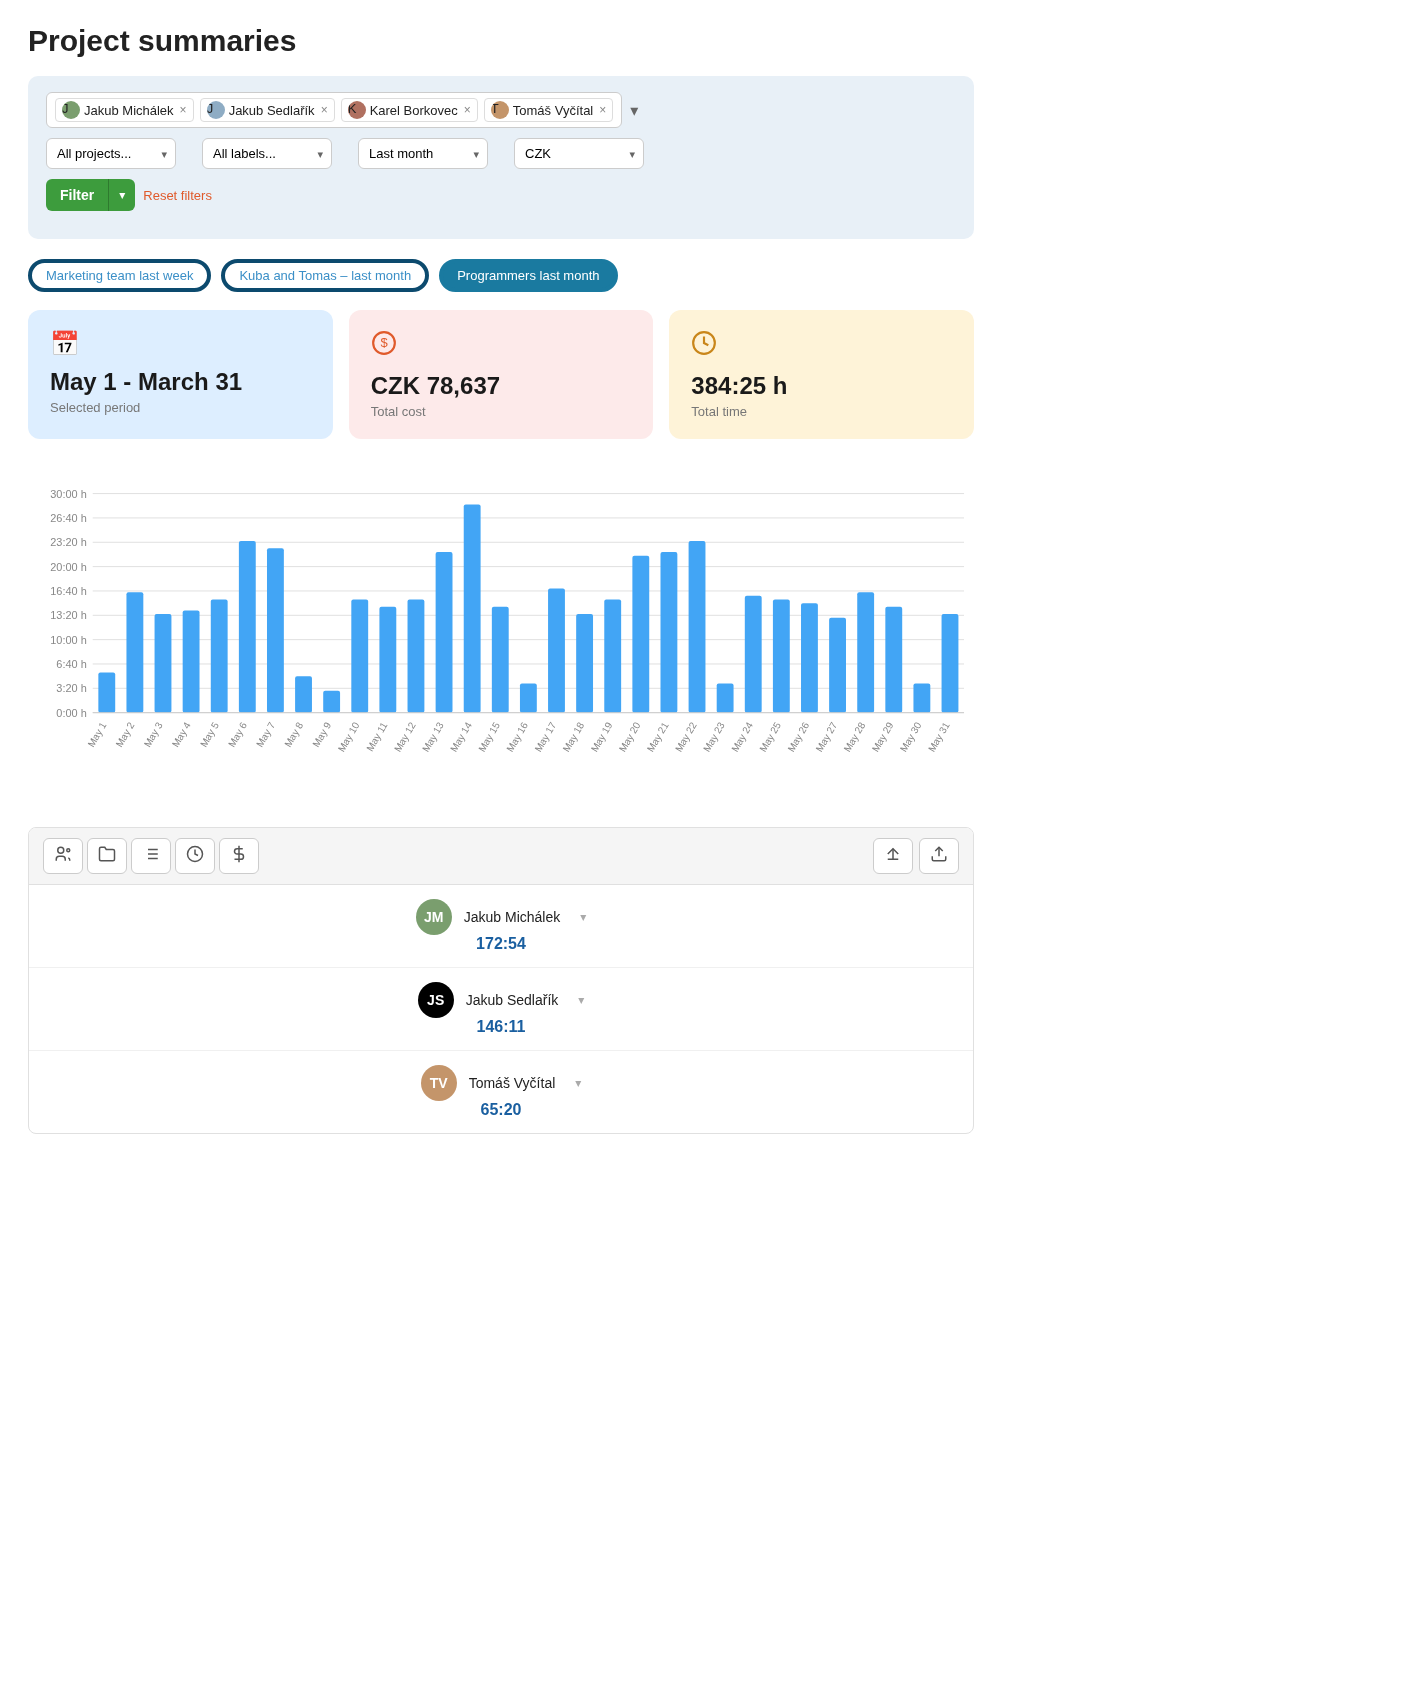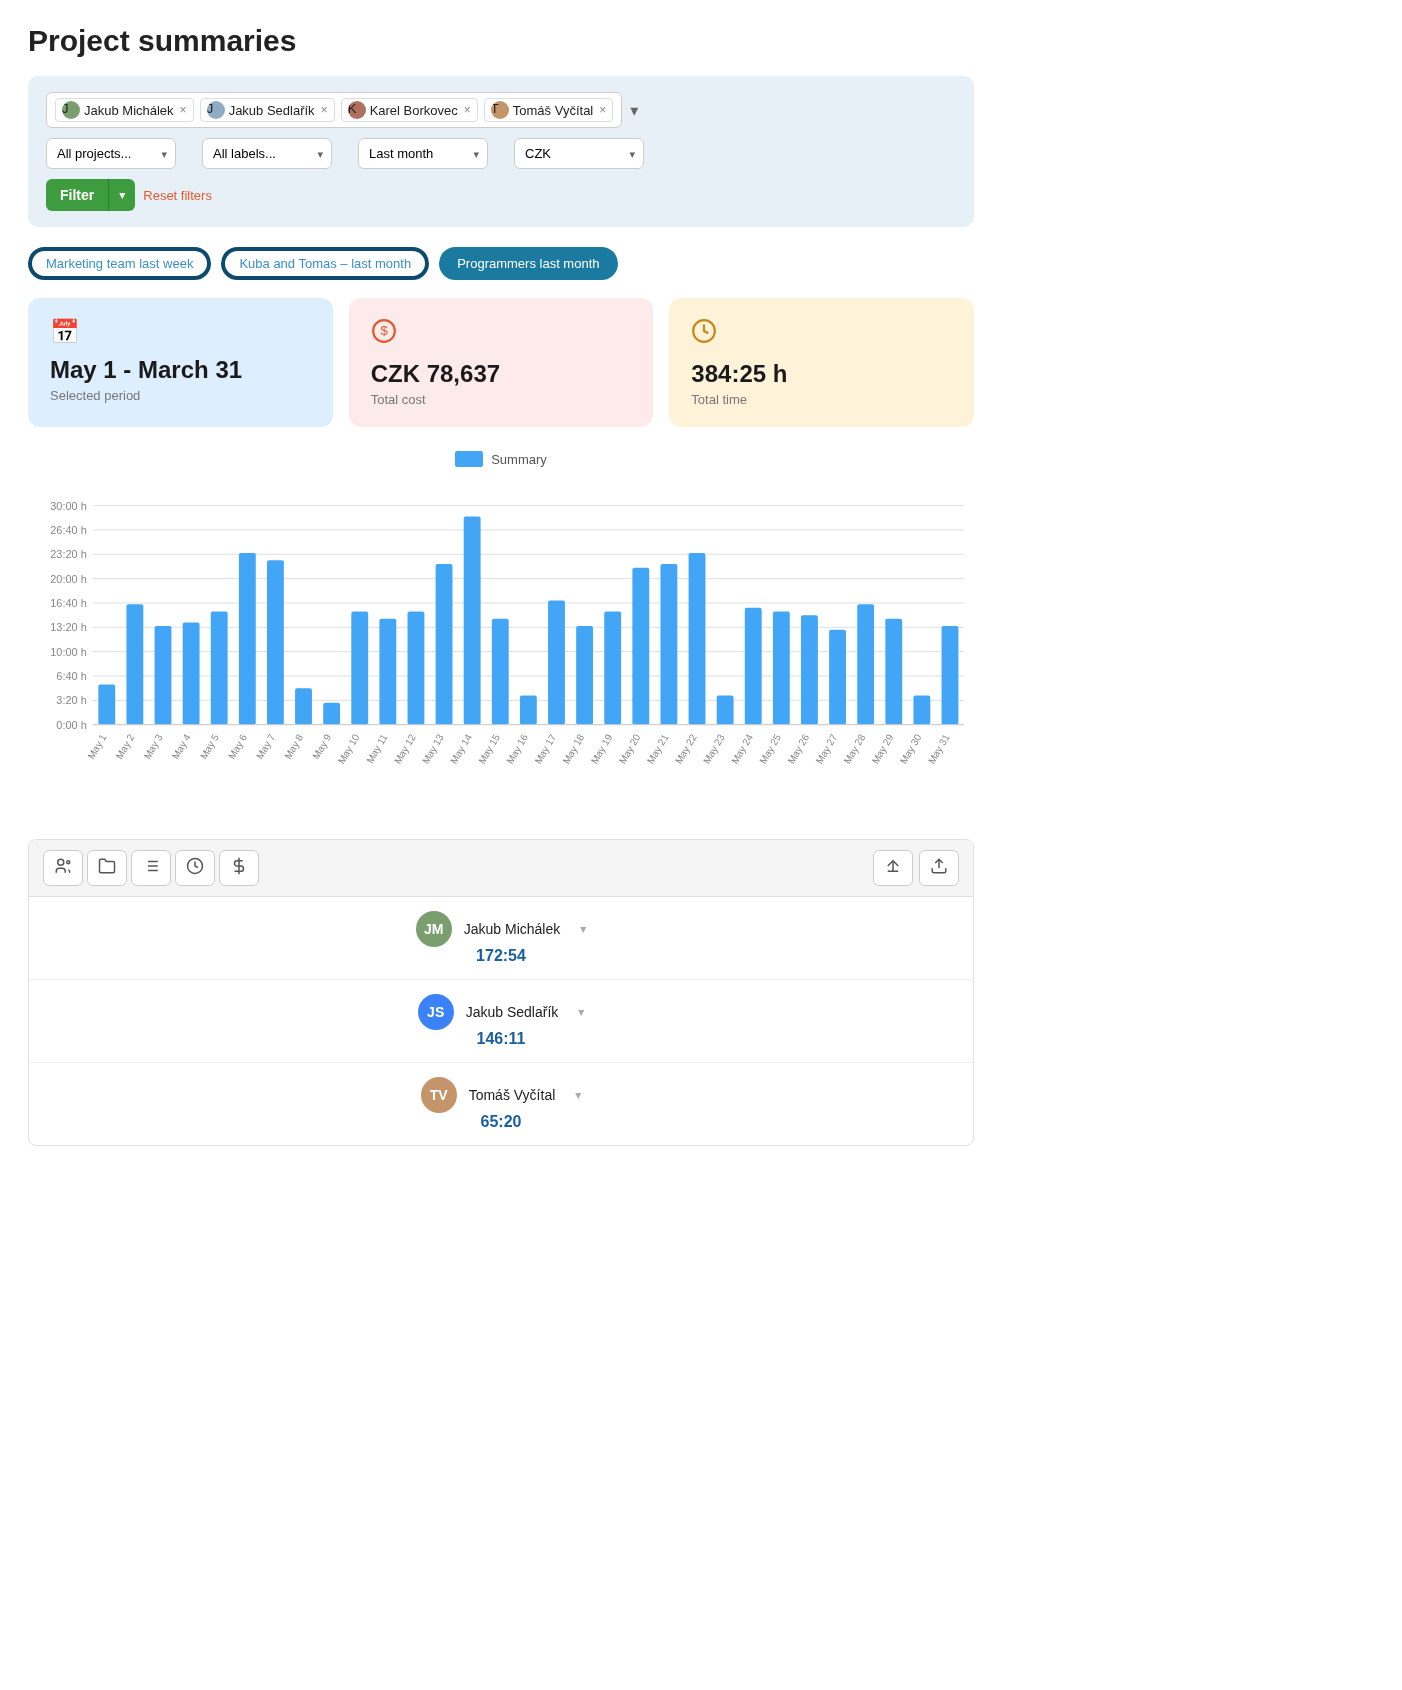--- a/index.html
+++ b/index.html
@@ -64,21 +64,21 @@
     .row-avatar { width: 36px; height: 36px; border-radius: 50%; background: #ccc; overflow: hidden; display: flex; align-items: center; justify-content: center; font-size: 14px; font-weight: 600; color: #fff; }
     .row-name { font-size: 14px; font-weight: 500; }
     .row-chevron { color: #aaa; font-size: 12px; margin-left: 8px; }
     .row-total { font-size: 16px; font-weight: 700; color: #1a5fa0; }
     .row-sum-row { display: flex; justify-content: flex-end; padding: 12px 16px; background: #fafafa; border-top: 1px solid #e0e0e0; }
     .row-sum-label { font-size: 13px; color: #666; margin-right: 16px; }
     .row-sum-value { font-size: 16px; font-weight: 700; color: #1a5fa0; }
 
     
     .av-jakub { background: #7a9e6e; }
-    .av-sedlarik { background: #3b82f6; }
+    .av-sedlarik { background: #000000; }
     .av-tomas { background: #c4956a; }
   </style>
 </head>
 <body>
 
 <h1>Project summaries</h1>
 
 <div class="filter-box">
   <div class="filter-row">
     <div class="tag-container">
@@ -123,21 +123,21 @@
       <select>
       <option>Last month</option><option>This month</option><option>Last week</option><option>This week</option><option>Custom</option></select>
       <span class="select-arrow">▾</span>
     </div>
     <div class="select-wrap">
       <select>
       <option>CZK</option><option>EUR</option><option>USD</option></select>
       <span class="select-arrow">▾</span>
     </div>
   </div>
-  <div class="filter-row" style="margin-top:10px;margin-bottom:0;">
+  <div class="filter-row" style="margin-top:10px;margin-bottom:12px;">
     <div class="btn-filter-group">
       <button class="btn-filter">Filter</button>
       <button class="btn-filter-arrow">▾</button>
     </div>
     <a class="reset-link">Reset filters</a>
   </div>
 </div>
 
 <div class="saved-filters">
 <button class="saved-filter-btn">Marketing team last week</button>
@@ -167,24 +167,20 @@
           <circle cx="12" cy="12" r="10"></circle>
           <polyline points="12,6 12,12 16,14"></polyline>
         </svg>
     </div>
     <div class="card-value">384:25 h</div>
     <div class="card-label">Total time</div>
   </div>
 </div>
 
 <div class="chart-section">
-  <div class="chart-legend">
-    <span class="legend-box"></span>
-    <span>Summary</span>
-  </div>
   <div class="chart-container">
     <svg class="chart-svg" id="chartSvg" viewBox="0 0 950 300">
         <line x1="65" x2="940" y1="10" y2="10" stroke="#e0e0e0" stroke-width="1"></line>
         <text x="59" y="14" text-anchor="end" font-size="11" fill="#888">30:00 h</text>
         <line x1="65" x2="940" y1="34.44444444444444" y2="34.44444444444444" stroke="#e0e0e0" stroke-width="1"></line>
         <text x="59" y="38.44444444444444" text-anchor="end" font-size="11" fill="#888">26:40 h</text>
         <line x1="65" x2="940" y1="58.888888888888886" y2="58.888888888888886" stroke="#e0e0e0" stroke-width="1"></line>
         <text x="59" y="62.888888888888886" text-anchor="end" font-size="11" fill="#888">23:20 h</text>
         <line x1="65" x2="940" y1="83.33333333333333" y2="83.33333333333333" stroke="#e0e0e0" stroke-width="1"></line>
         <text x="59" y="87.33333333333333" text-anchor="end" font-size="11" fill="#888">20:00 h</text>

